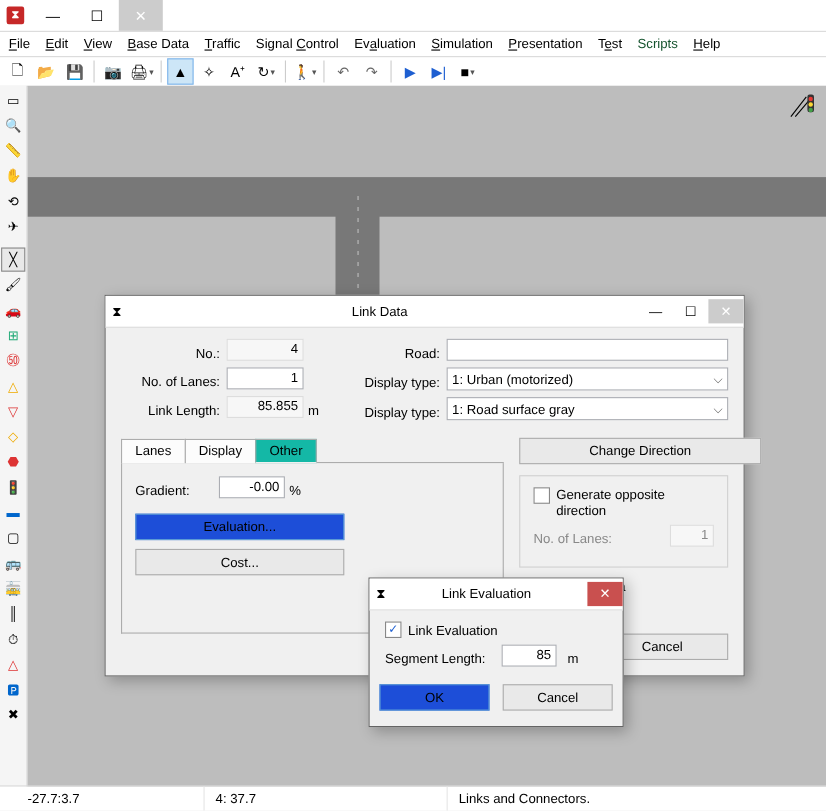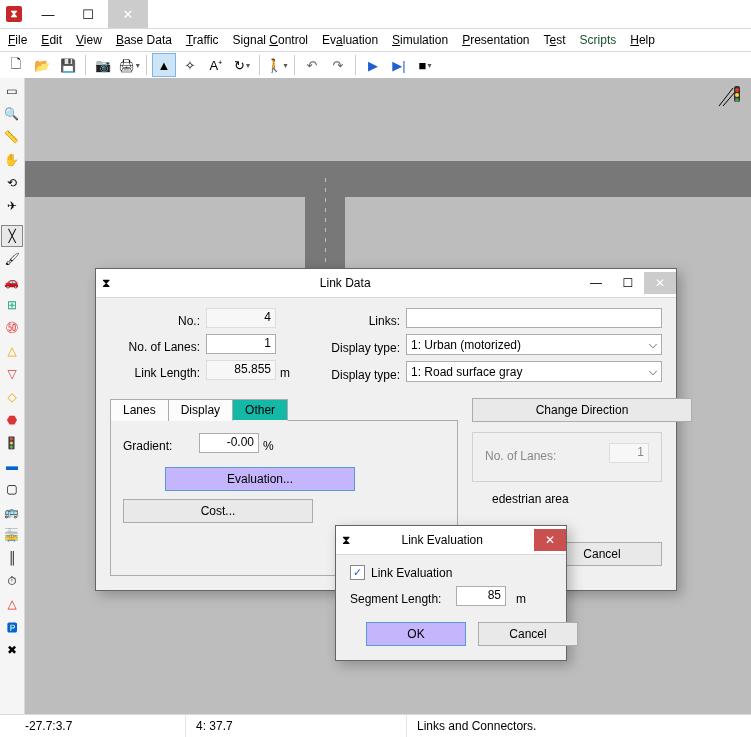--- a/index.html
+++ b/index.html
@@ -152,21 +152,21 @@
     border: 1px solid #abadb3; background:#fff; height:21px;
     padding: 1px 4px; box-sizing:border-box; font-size:12px;
     display:flex; align-items:center; justify-content:space-between;
   }
   .sel::after { content:"⌵"; font-size:11px; color:#555; }
   .btn {
     border: 1px solid #acacac; background:#e9e9e9;
     height:22px; padding: 0 14px; display:inline-flex; align-items:center; justify-content:center;
     font-size:12px; min-width: 70px;
   }
-  .btn.default { border: 1px solid #5b9bd5; background:#c4b5fd;margin-left:42px; }
+  .btn.default { border: 1px solid #5b9bd5; background:#1d4ed8; }
   .checkbox {
     width:13px; height:13px; border:1px solid #888; display:inline-flex;
     align-items:center; justify-content:center; font-size:11px; background:#fff;
   }
   .checkbox.checked::after { content:"✓"; color:#1e5fd1; font-size:11px; line-height:11px;}
   
   .tabs { display:flex; border-bottom:1px solid #acacac; }
   .tab {
     padding: 3px 12px; border:1px solid #acacac; border-bottom:none;
     background:#f0f0f0; margin-right:-1px; font-size:12px;
@@ -297,21 +297,21 @@
               <span class="txt right" style="width:70px;">1</span>
             </div>
             <div class="field-row">
               <label style="width:90px;">Link Length:</label>
               <span class="txt right" style="width:70px; border-color:#ddd; background:#f7f7f7;">85.855</span>
               <span class="unit">m</span>
             </div>
           </div>
           <div style="flex:1;">
             <div class="field-row">
-              <label style="width:90px;">Links:</label>
+              <label style="width:90px;">Road:</label>
               <span class="txt" style="flex:1;"></span>
             </div>
             <div class="field-row">
               <label style="width:90px;">Display type:</label>
               <span class="sel" style="flex:1;">
                   <span>1: Urban (motorized)</span>
                 </span>
             </div>
             <div class="field-row">
               <label style="width:90px;">Display type:</label>
@@ -340,20 +340,24 @@
               <div style="display:flex; flex-direction:column; gap:8px; width:170px;">
                 <span class="btn default" style="width:160px;">Evaluation...</span>
                 <span class="btn" style="width:160px;">Cost...</span>
               </div>
             </div>
           </div>
 
           <div style="width:190px; display:flex; flex-direction:column; gap:10px;">
             <span class="btn" style="width:100%; justify-content:center;">Change Direction</span>
             <div class="groupbox">
+              <div class="field-row" style="align-items:flex-start;">
+                <span class="checkbox"></span>
+                <span style="margin-left:6px;">Generate opposite direction</span>
+              </div>
               <div class="field-row">
                 <label style="flex:1; text-align:left; color:#888;">No. of Lanes:</label>
                 <span class="txt right" style="width:40px; color:#888; background:#f7f7f7; border-color:#ddd;">1</span>
               </div>
             </div>
             <div class="field-row" style="margin-top:0;">
               <span style="flex:1; padding-left:20px;">edestrian area</span>
             </div>
             <div style="height:10px;"></div>
             <div style="display:flex; justify-content:flex-end;">

